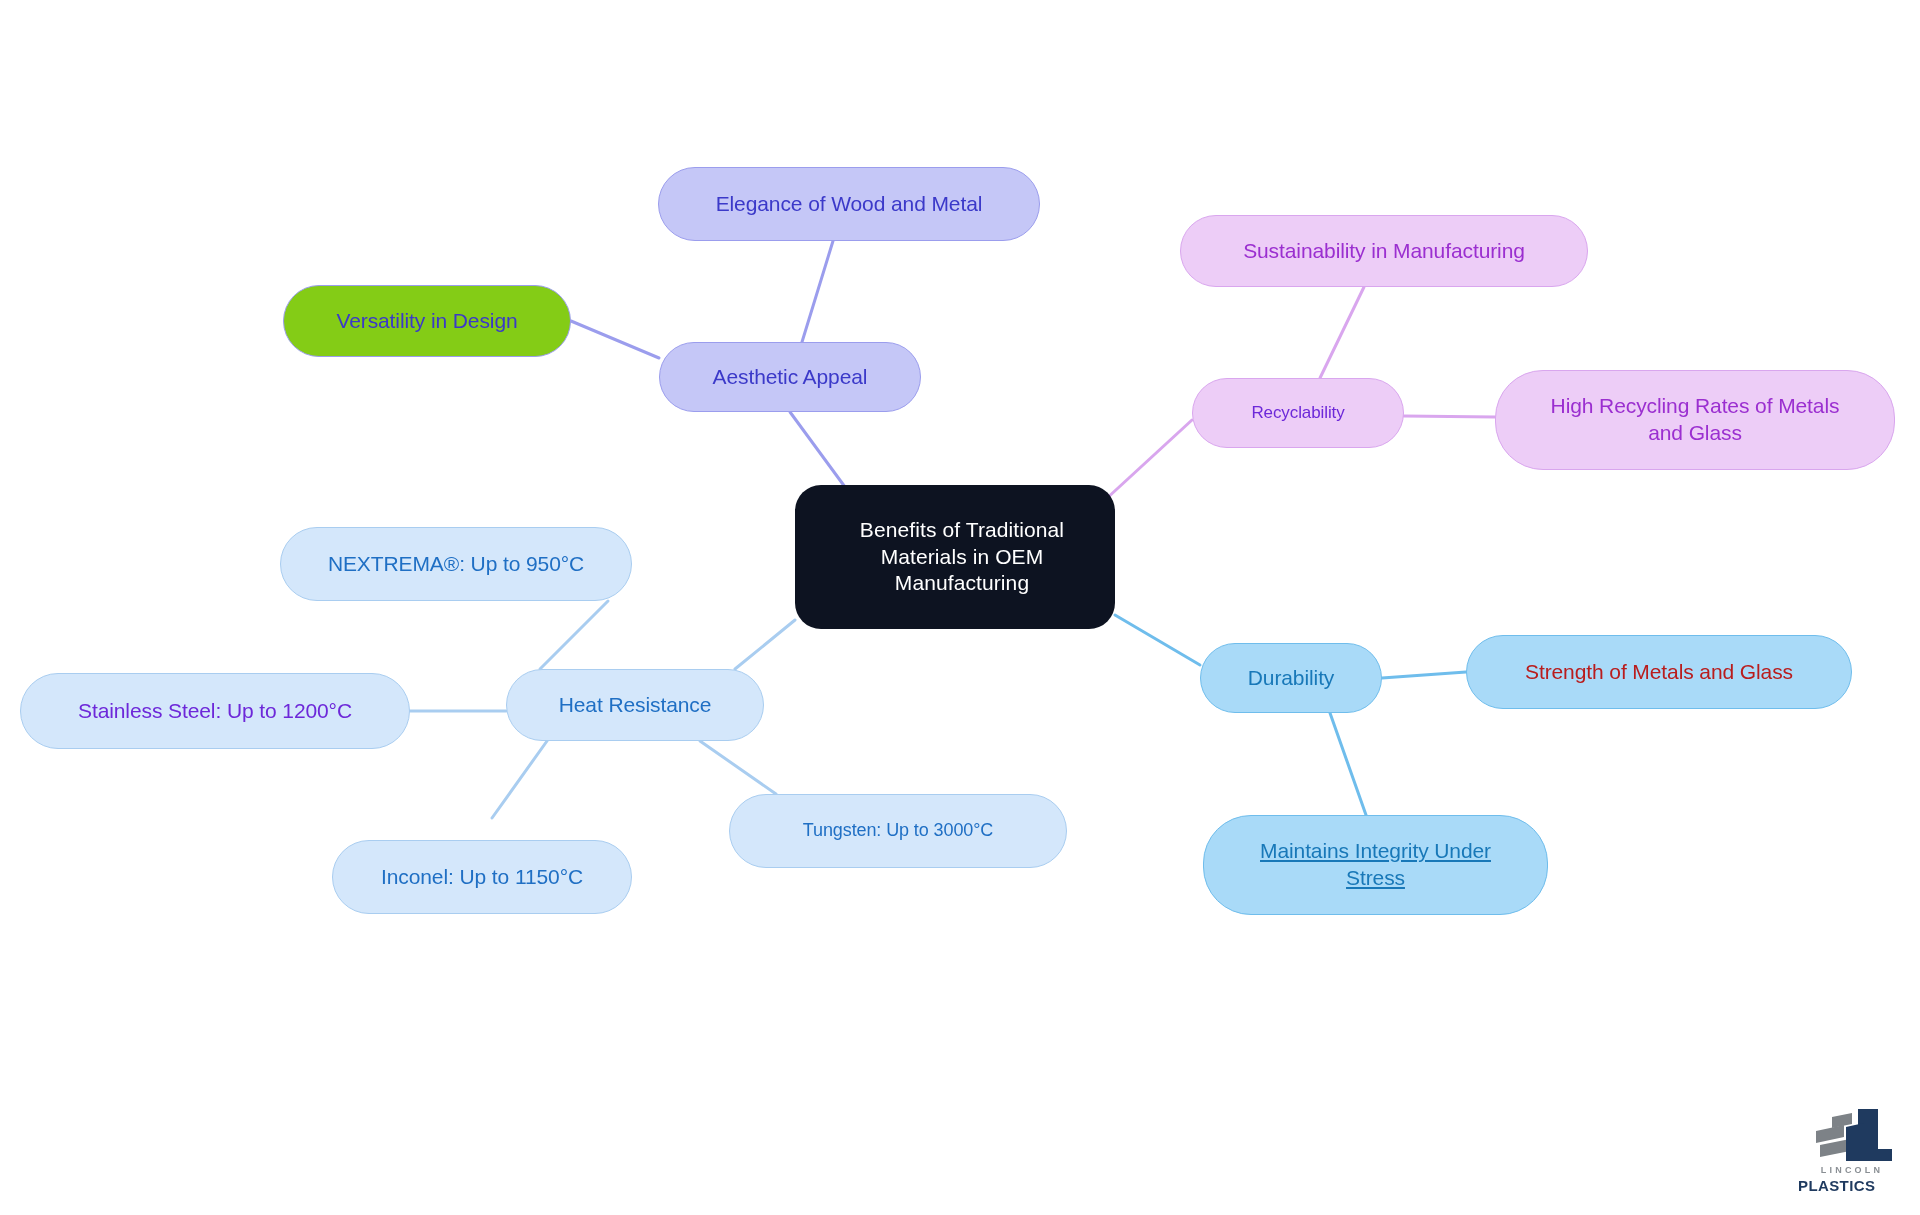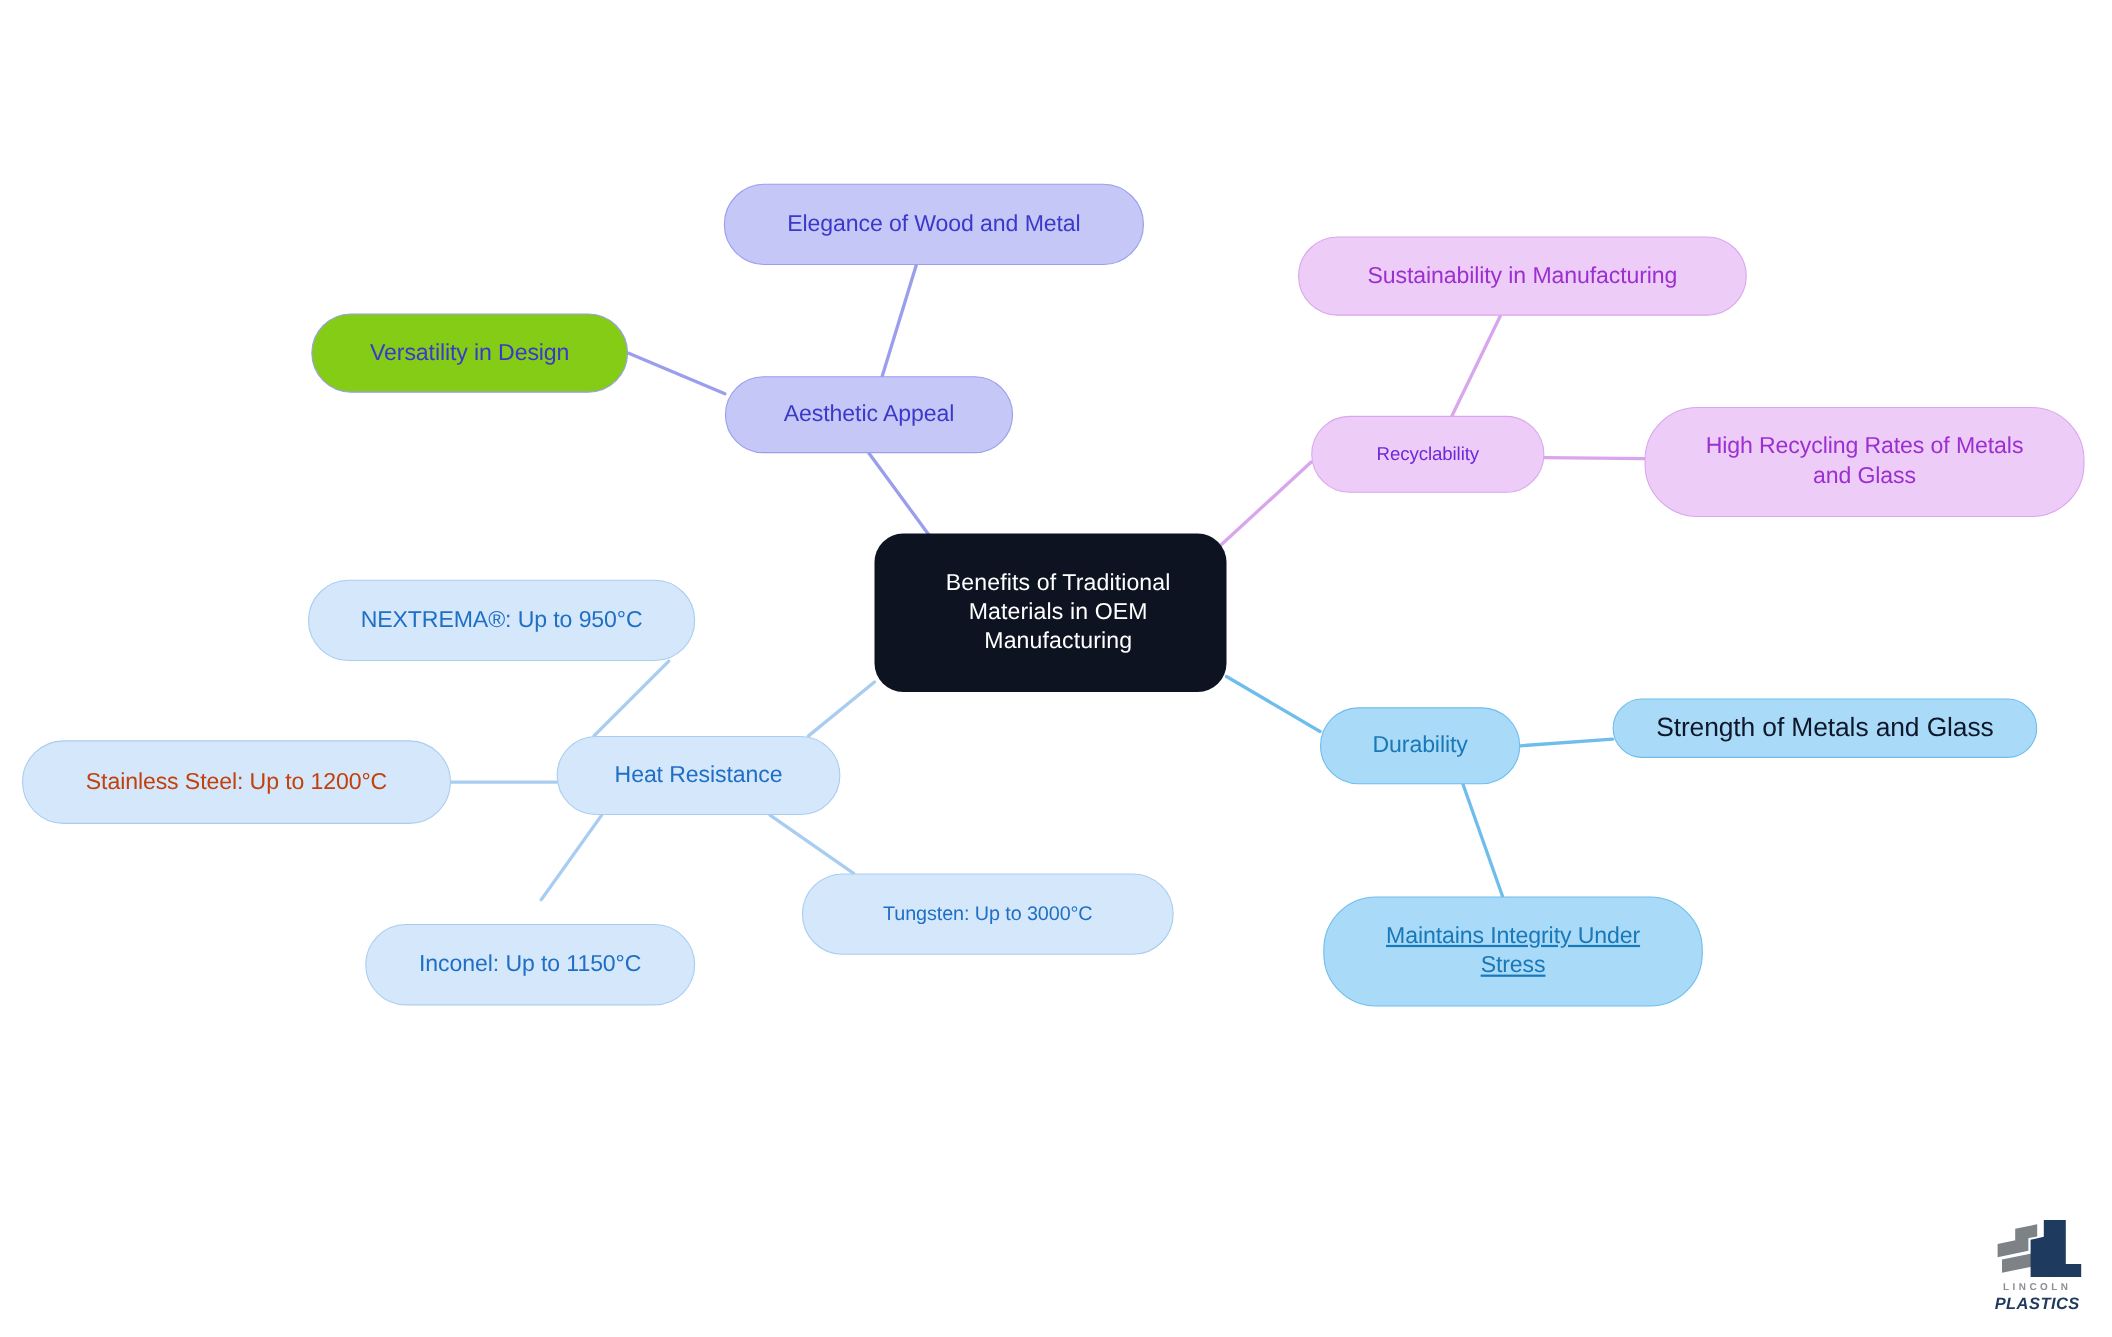--- a/index.html
+++ b/index.html
@@ -71,26 +71,25 @@
     letter-spacing: 3.2px;
     color: #8a8f94;
     font-weight: 700;
     font-family: "Liberation Sans", sans-serif;
   }
   #logo .word-plastics {
     position: absolute;
     left: 0;
     top: 72px;
     width: 108px;
-    text-align: center;
+    text-align: left;
     font-size: 15px;
     letter-spacing: 0.4px;
     color: #1f3a5f;
     font-weight: 700;
-    font-style: italic;
     font-family: "Liberation Sans", sans-serif;
   }
 </style>
 </head>
 <body>
 
 <div id="canvas" style="background: rgb(255, 255, 255);">
 
   <svg id="edges" viewBox="0 0 1920 1215" preserveAspectRatio="none">
       <line x1="845" y1="487" x2="790" y2="412" stroke="#9b9ded" stroke-width="3" stroke-linecap="round"></line>
@@ -115,25 +114,25 @@
 Manufacturing</div>
       <div class="node" style="left: 659px; top: 342px; width: 262px; height: 70px; background: rgb(197, 199, 247); border-color: rgb(155, 157, 237); color: rgb(59, 57, 201); font-size: 21px;">Aesthetic Appeal</div>
       <div class="node" style="left: 658px; top: 167px; width: 382px; height: 74px; background: rgb(197, 199, 247); border-color: rgb(155, 157, 237); color: rgb(59, 57, 201); font-size: 21px;">Elegance of Wood and Metal</div>
       <div class="node" style="left: 283px; top: 285px; width: 288px; height: 72px; background: #84cc16; border-color: rgb(155, 157, 237); color: rgb(59, 57, 201); font-size: 21px;">Versatility in Design</div>
       <div class="node" style="left: 1192px; top: 378px; width: 212px; height: 70px; background: rgb(237, 205, 247); border-color: rgb(217, 166, 238); color: #6d28d9; font-size: 17px;">Recyclability</div>
       <div class="node" style="left: 1180px; top: 215px; width: 408px; height: 72px; background: rgb(237, 205, 247); border-color: rgb(217, 166, 238); color: rgb(155, 47, 208); font-size: 21px;">Sustainability in Manufacturing</div>
       <div class="node" style="left: 1495px; top: 370px; width: 400px; height: 100px; background: rgb(237, 205, 247); border-color: rgb(217, 166, 238); color: rgb(155, 47, 208); font-size: 21px;">High Recycling Rates of Metals
 and Glass</div>
       <div class="node" style="left: 506px; top: 669px; width: 258px; height: 72px; background: rgb(212, 231, 251); border-color: rgb(169, 205, 240); color: rgb(31, 111, 196); font-size: 21px;">Heat Resistance</div>
       <div class="node" style="left: 280px; top: 527px; width: 352px; height: 74px; background: rgb(212, 231, 251); border-color: rgb(169, 205, 240); color: rgb(31, 111, 196); font-size: 21px;">NEXTREMA®: Up to 950°C</div>
-      <div class="node" style="left: 20px; top: 673px; width: 390px; height: 76px; background: rgb(212, 231, 251); border-color: rgb(169, 205, 240); color: #c2410c; font-size: 21px;">Stainless Steel: Up to 1200°C</div>
+      <div class="node" style="left: 20px; top: 673px; width: 390px; height: 76px; background: rgb(212, 231, 251); border-color: rgb(169, 205, 240); color: #6d28d9; font-size: 21px;">Stainless Steel: Up to 1200°C</div>
       <div class="node" style="left: 332px; top: 818px; width: 300px; height: 74px; background: rgb(212, 231, 251); border-color: rgb(169, 205, 240); color: rgb(31, 111, 196); font-size: 21px; margin-top: 22px;">Inconel: Up to 1150°C</div>
       <div class="node" style="left: 729px; top: 794px; width: 338px; height: 74px; background: rgb(212, 231, 251); border-color: rgb(169, 205, 240); color: rgb(31, 111, 196); font-size: 18px;">Tungsten: Up to 3000°C</div>
       <div class="node" style="left: 1200px; top: 643px; width: 182px; height: 70px; background: rgb(169, 218, 248); border-color: rgb(111, 189, 236); color: rgb(24, 120, 184); font-size: 21px;">Durability</div>
-      <div class="node" style="left: 1466px; top: 635px; width: 386px; height: 54px; background: rgb(169, 218, 248); border-color: rgb(111, 189, 236); color: #0f172a; font-size: 24px;">Strength of Metals and Glass</div>
+      <div class="node" style="left: 1466px; top: 635px; width: 386px; height: 74px; background: rgb(169, 218, 248); border-color: rgb(111, 189, 236); color: #b91c1c; font-size: 21px;">Strength of Metals and Glass</div>
       <div class="node" style="left: 1203px; top: 815px; width: 345px; height: 100px; background: rgb(169, 218, 248); border-color: rgb(111, 189, 236); color: rgb(24, 120, 184); font-size: 21px; text-decoration: underline;">Maintains Integrity Under
 Stress</div>
     </div>
 
   <div id="logo" style="left: 1798px; top: 1105px;">
     <svg class="mark" viewBox="0 0 92 62">
       <g>
         <polygon points="10,26 38,20 38,32 10,38" fill="#7d8287"></polygon>
         <polygon points="14,40 44,34 44,46 14,52" fill="#7d8287"></polygon>
         <polygon points="26,12 46,8 46,19 26,23" fill="#7d8287"></polygon>

